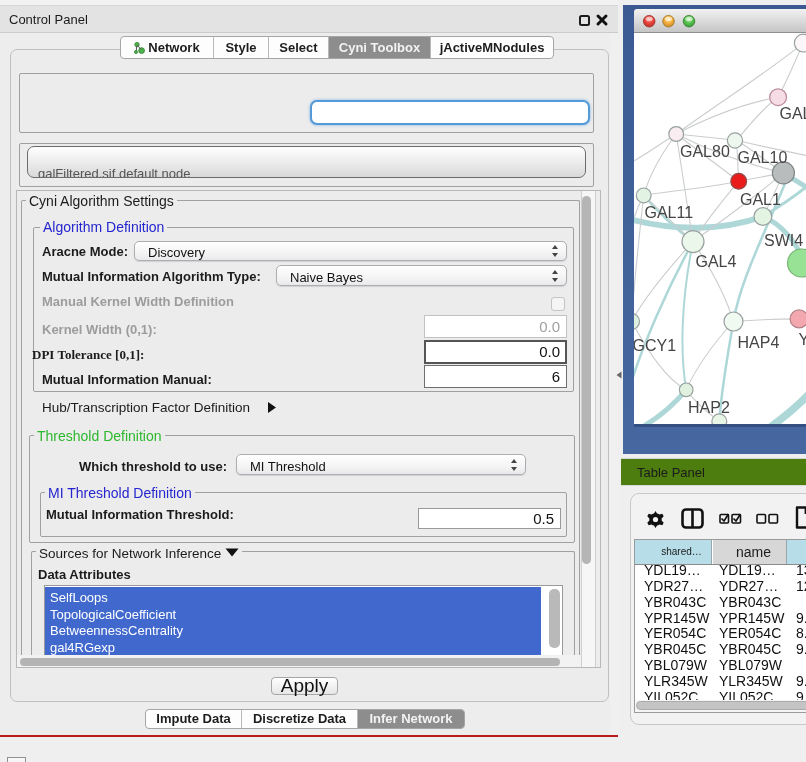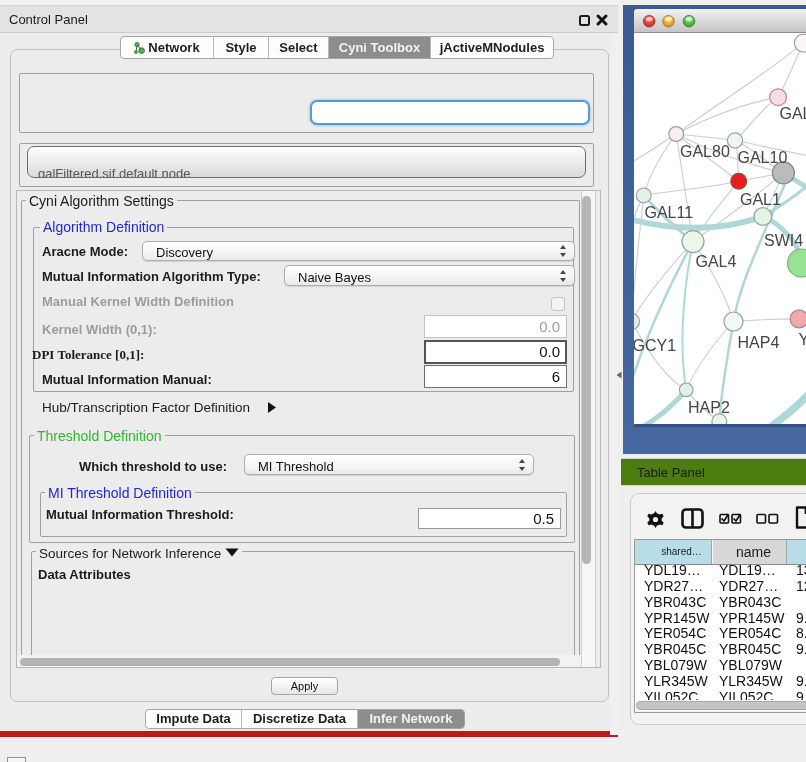--- a/index.html
+++ b/index.html
@@ -5,35 +5,35 @@
   * { margin:0; padding:0; box-sizing:border-box; }
   html,body { width:806px; height:762px; overflow:hidden; background:#efefef;
     font-family:"Liberation Sans", sans-serif; }
   .abs { position:absolute; }
   .b13 { font-size:13px; font-weight:bold; color:#1b1b1b; line-height:14px; white-space:nowrap; }
   .n13 { font-size:13px; color:#1b1b1b; line-height:14px; white-space:nowrap; }
   .fieldset { position:absolute; border:1px solid #a0a0a0; border-radius:2px; }
   .legend { position:absolute; background:#ececec; padding:0 3px; line-height:14px; font-size:14px; white-space:nowrap; }
   .combo { position:absolute; border:1px solid #adadb2; border-radius:5px;
     background:linear-gradient(#ffffff, #f2f2f3 70%, #e9e9ec);
-    box-shadow:0 1px 1px rgba(0,0,0,0.12); font-size:13px; color:#111;margin-left:8px; }
+    box-shadow:0 1px 1px rgba(0,0,0,0.12); font-size:13px; color:#111; }
   .combo .ct { position:absolute; left:15px; top:2px; line-height:15px; white-space:nowrap;}
   .spin { position:absolute; right:7px; top:50%; width:7px; height:12px; margin-top:-6px; }
   .spin:before { content:""; position:absolute; left:0; top:0; border-left:3.5px solid transparent; border-right:3.5px solid transparent; border-bottom:4px solid #444; }
   .spin:after  { content:""; position:absolute; left:0; bottom:0; border-left:3.5px solid transparent; border-right:3.5px solid transparent; border-top:4px solid #444; }
   .tfield { position:absolute; background:#fff; font-size:15px; text-align:right; }
   .seg { position:absolute; display:flex; border:1px solid #a6a6a6; border-radius:4px; background:#fdfdfd; overflow:hidden; }
   .seg > div { border-right:1px solid #b9b9b9; text-align:center; font-size:13px; font-weight:bold; color:#1d1d1d; white-space:nowrap; }
   .seg > div:last-child { border-right:none; }
   .seg > div.sel { background:#8d8d8d; color:#f3f3f3; }
 </style>
 </head>
 <body>
 
-<div class="abs" id="cw" style="left:0;top:0;width:618px;height:737px;background:#ededed;border-bottom:6px solid #b91c1c;padding-left:24px;">
+<div class="abs" id="cw" style="left:0;top:0;width:618px;height:737px;background:#ededed;border-bottom:2px solid #b91c1c;padding-left:24px;">
   <div class="abs" style="left:0;top:0;width:618px;height:5px;background:#f2f2f2;"></div>
   <div class="abs" style="left:0;top:5px;width:618px;height:28px;background:#e3e3e3;border-top:1px solid #d5d5d5;border-bottom:1px solid #cbcbcb;">
     <div class="abs n13" style="left:9px;top:7px;">Control Panel</div>
     <div class="abs" style="left:579px;top:9px;width:11px;height:11px;border:2px solid #1b1b1b;border-radius:2.5px;"></div>
     <svg class="abs" style="left:595px;top:7px;" width="14" height="14" viewBox="0 0 14 14">
       <path d="M3 3 L11 11 M11 3 L3 11" stroke="#111" stroke-width="3" stroke-linecap="round"></path>
     </svg>
   </div>
 
   <div class="abs" style="left:10px;top:49px;width:599px;height:653px;background:#ececec;border:1px solid #c0c0c0;border-radius:7px;"></div>
@@ -112,25 +112,30 @@
 
   <div class="abs b13" style="left:46px;top:508px;">Mutual Information Threshold:</div>
   <div class="tfield" style="left:418px;top:508px;width:143px;height:21px;border:1px solid #999;color:#111;line-height:19px;padding-right:6px;">0.5</div>
 
   <div class="fieldset" style="left:31px;top:551px;width:544px;height:112px;border-bottom:none;"></div>
   <div class="legend n13" style="left:36px;top:547px;font-size:13.5px;">Sources for Network Inference <svg width="14" height="9" viewBox="0 0 14 9" style="vertical-align:1px;">
         <path d="M0.5 0.5 L13.5 0.5 L7 8.5 Z" fill="#111"></path>
       </svg></div>
 
   <div class="abs b13" style="left:38px;top:568px;">Data Attributes</div>
+  <div class="abs" style="left:44px;top:585px;width:519px;height:72px;border:1px solid #9a9a9a;background:#fff;overflow:hidden;">
+    <div class="abs" style="left:0;top:1px;width:496px;height:68px;background:#4168cd;"></div>
+    <div class="abs" style="left:5px;top:4.3px;font-size:13px;color:#fff;line-height:16.55px;">SelfLoops<br>TopologicalCoefficient<br>BetweennessCentrality<br>gal4RGexp</div>
+    <div class="abs" style="left:504px;top:3px;width:11px;height:59px;background:#b9b9b9;border-radius:5px;"></div>
+  </div>
   <div class="abs" style="left:17px;top:655px;width:564px;height:12px;background:#f2f2f2;">
     <div class="abs" style="left:3px;top:3px;width:540px;height:7.5px;background:#b4b4b4;border-radius:4px;"></div>
   </div>
 
-  <div class="abs" style="left:271px;top:677px;width:67px;height:18px;border:1px solid #a6a6a6;border-radius:4px;background:linear-gradient(#ffffff,#e6e6e6);text-align:center;font-size:11px;color:#111;line-height:16px;">Apply</div>
+  <div class="abs" style="left:271px;top:677px;width:67px;height:18px;border:1px solid #a6a6a6;border-radius:4px;background:linear-gradient(#ffffff,#e6e6e6);text-align:center;font-size:19px;color:#111;line-height:16px;">Apply</div>
 
   <div class="seg" style="left:145px;top:709px;height:20px;">
     <div style="width:96px;line-height:18px;">Impute Data</div>
     <div style="width:116px;line-height:18px;">Discretize Data</div>
     <div class="sel" style="width:106px;line-height:18px;">Infer Network</div>
   </div>
 
 </div>
 
 <div class="abs" style="left:610px;top:33px;width:8px;height:702px;background:#f0f0f0;"></div>

